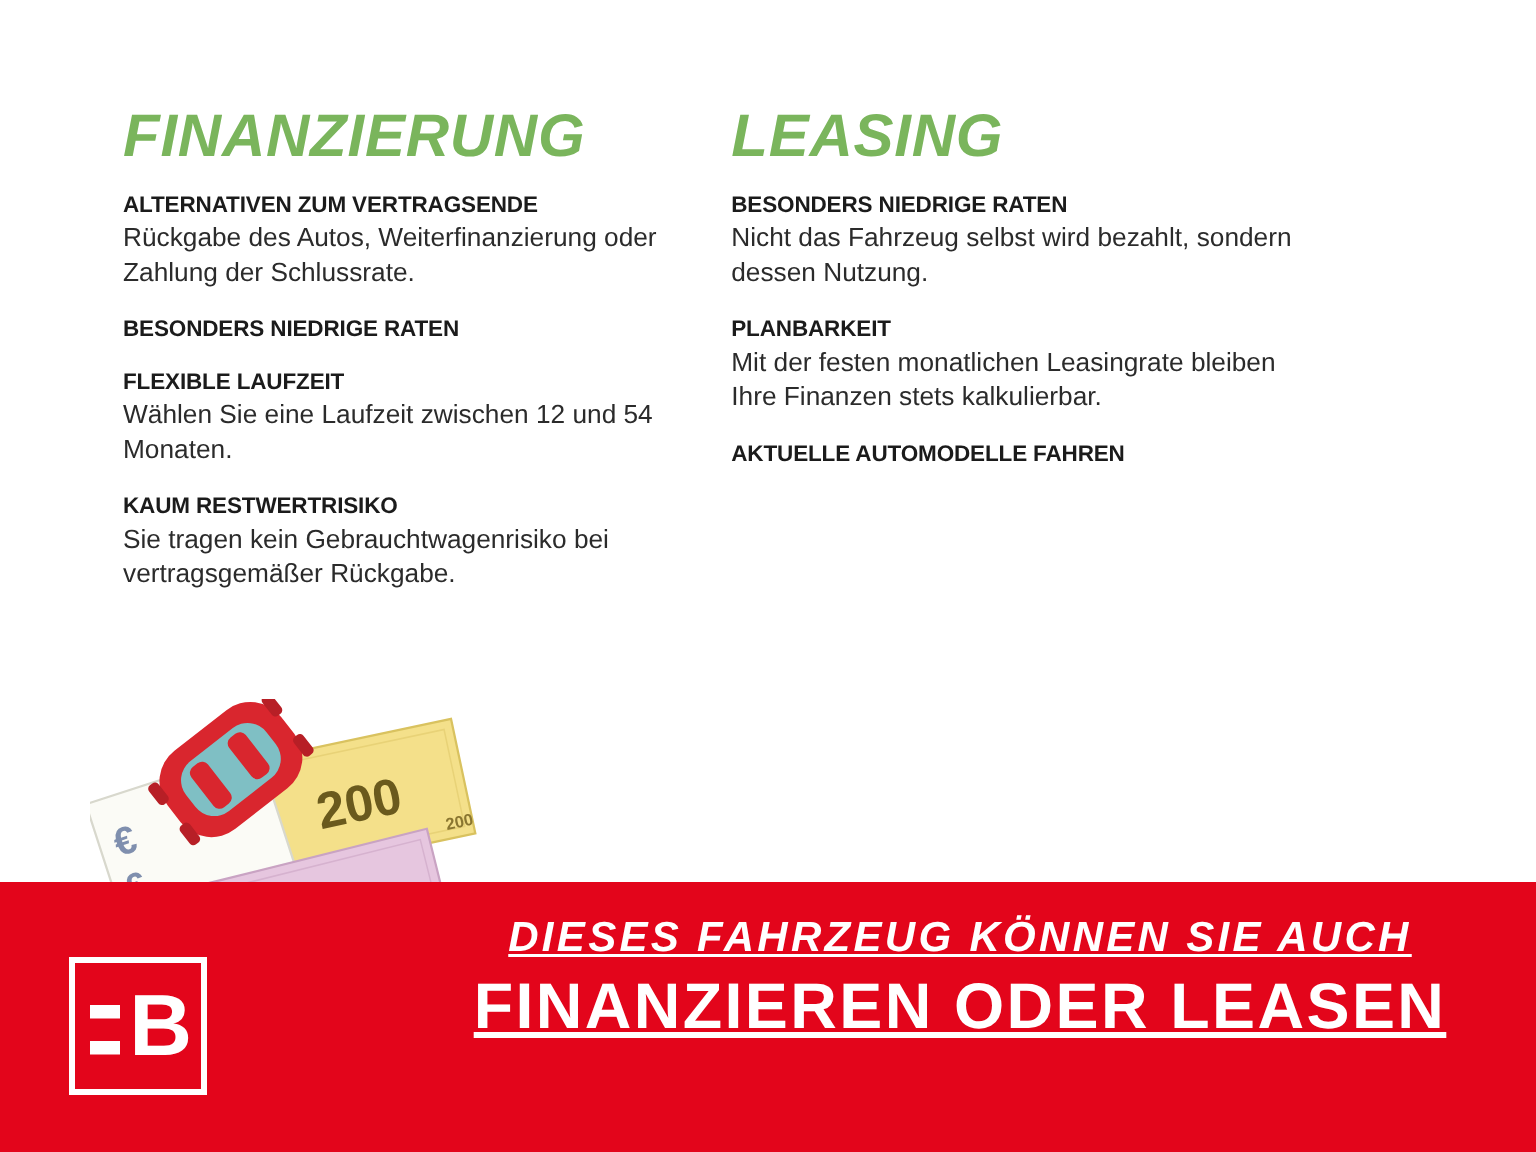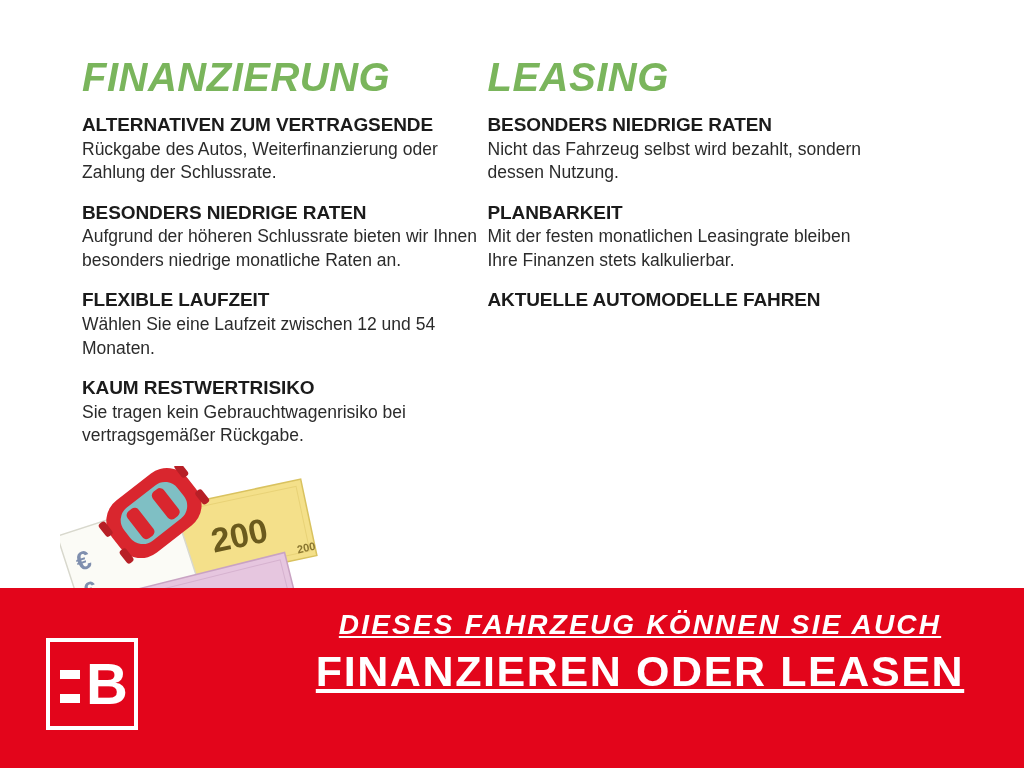--- a/index.html
+++ b/index.html
@@ -18,21 +18,21 @@
   .page {
     position: relative;
     width: 1024px;
     height: 768px;
     background: #ffffff;
   }
 
   
   .columns {
     position: absolute;
-    top: 56px;
+    top: 70px;
     left: 0;
     width: 885px;
     display: flex;
   }
   .col {
     width: 470px;
   }
   .col-left { margin-left: 82px; }
   .col-right { margin-left: 8px; }
 
@@ -43,21 +43,21 @@
     color: #7ab55c;
     letter-spacing: 0.5px;
     margin: 0 0 16px 0;
     line-height: 1.05;
   }
 
   .entry {
     margin-bottom: 17px;
   }
   .entry-title {
-    font-size: 19px;
+    font-size: 15px;
     font-weight: bold;
     color: #1b1b1b;
     letter-spacing: -0.1px;
     margin-bottom: 1px;
     line-height: 1.2;
   }
   .entry-text {
     font-size: 17.5px;
     color: #2b2b2b;
     line-height: 1.34;
@@ -151,21 +151,20 @@
     <div class="col col-left">
       <div class="col-title">FINANZIERUNG</div>
 
       <div class="entry">
         <div class="entry-title">ALTERNATIVEN ZUM VERTRAGSENDE</div>
         <div class="entry-text">Rückgabe des Autos, Weiterfinanzierung oder Zahlung der Schlussrate.</div>
       </div>
 
       <div class="entry">
         <div class="entry-title">BESONDERS NIEDRIGE RATEN</div>
-        <div class="entry-text">Aufgrund der höheren Schlussrate bieten wir Ihnen besonders niedrige monatliche Raten an.</div>
       </div>
 
       <div class="entry">
         <div class="entry-title">FLEXIBLE LAUFZEIT</div>
         <div class="entry-text">Wählen Sie eine Laufzeit zwischen 12 und 54 Monaten.</div>
       </div>
 
       <div class="entry">
         <div class="entry-title">KAUM RESTWERTRISIKO</div>
         <div class="entry-text">Sie tragen kein Gebrauchtwagenrisiko bei vertragsgemäßer Rückgabe.</div>

